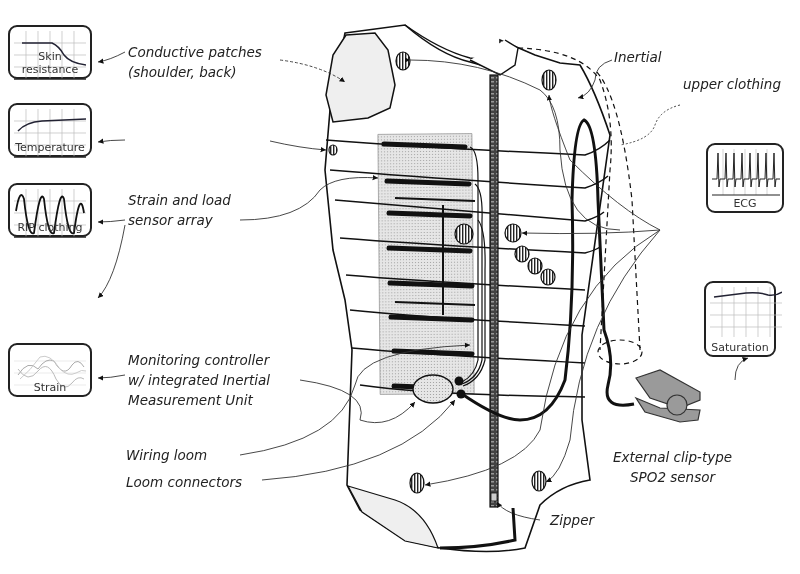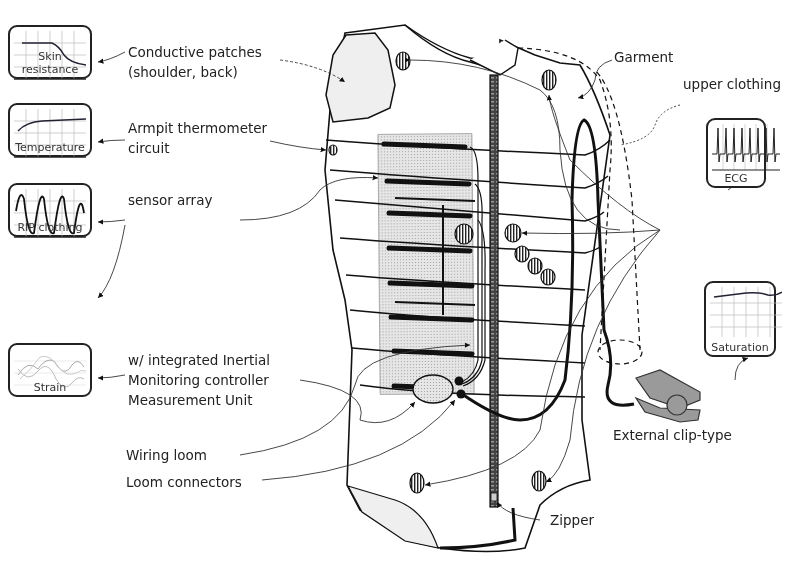--- a/index.html
+++ b/index.html
@@ -1,18 +1,18 @@
 <!DOCTYPE html>
 <html><head>
 <meta charset="utf-8">
 <style>
   html,body{margin:0;padding:0;background:#fff;}
   body{width:800px;height:574px;overflow:hidden;position:relative;font-family:"DejaVu Sans",sans-serif;}
   #stage{position:absolute;left:0;top:0;width:800px;height:574px;}
-  .lbl{position:absolute;font-size:13.5px;color:#222;line-height:20px;white-space:nowrap;font-family:"DejaVu Sans",sans-serif;}
+  .lbl{position:absolute;font-size:13.5px;color:#222;line-height:20px;white-space:nowrap;font-family:"DejaVu Sans",sans-serif;font-style:italic;}
   .panel{position:absolute;width:84px;height:54px;border:2px solid #222;border-radius:9px;background:#fff;box-sizing:border-box;}
   .panel svg{position:absolute;left:4px;top:4px;}
   .panel .cap{position:absolute;left:0;right:0;bottom:1px;text-align:center;font-size:11px;color:#333;font-family:"DejaVu Sans",sans-serif;}
 </style>
 </head>
 <body>
 
 <div id="stage">
 
   <svg width="800" height="574" style="position:absolute;left:0;top:0">
@@ -205,21 +205,21 @@
           <line x1="0" y1="24" x2="72" y2="24"></line>
           <line x1="0" y1="36" x2="72" y2="36"></line>
         </g>
       <path d="M4,26 Q14,10 24,20 Q32,8 40,12 Q50,30 58,16 Q64,8 70,18" fill="none" stroke="#aaa" stroke-width="1"></path>
       <path d="M4,20 Q14,35 24,22 Q34,10 42,30 Q50,44 58,34 Q64,26 70,30" fill="none" stroke="#bbb" stroke-width="1"></path>
       <path d="M6,30 Q16,22 26,8 Q36,4 46,20 Q54,28 62,24 Q68,20 72,22" fill="none" stroke="#ccc" stroke-width="1"></path>
     </svg>
     <div class="cap">Strain</div>
   </div>
 
-  <div class="panel" style="left:706px;top:118px;width:60px;height:70px">
+  <div class="panel" style="left:706px;top:143px;width:78px;height:70px">
     <svg width="68" height="48">
       <g stroke="#bbb" stroke-width="0.6">
           <line x1="11" y1="0" x2="11" y2="46"></line>
           <line x1="22" y1="0" x2="22" y2="46"></line>
           <line x1="33" y1="0" x2="33" y2="46"></line>
           <line x1="44" y1="0" x2="44" y2="46"></line>
           <line x1="55" y1="0" x2="55" y2="46"></line>
         </g>
       <line x1="0" y1="46" x2="68" y2="46" stroke="#222" stroke-width="1.2"></line>
       <path d="M0,30 L5,30 L6,4 L7,38 L8,30 L13,30 L14,4 L15,38 L16,30 L21,30 L22,4 L23,38 L24,30 L29,30 L30,4 L31,38 L32,30 L37,30 L38,4 L39,38 L40,30 L45,30 L46,4 L47,38 L48,30 L53,30 L54,4 L55,38 L56,30 L61,30 L62,4 L63,38 L64,30 L68,30" fill="none" stroke="#222" stroke-width="1"></path>
@@ -240,35 +240,33 @@
         </g>
       <path d="M4,10 Q20,8 36,6 Q50,5 58,8 Q66,9 72,5" fill="none" stroke="#223" stroke-width="1.5"></path>
     </svg>
     <div class="cap">Saturation</div>
   </div>
 
   <div class="lbl" style="left:128px;top:42px">
     <div>Conductive patches</div>
     <div>(shoulder, back)</div>
   </div>
-  <div class="lbl" style="left:128px;top:118px">
-    <div>Armpit thermometer</div>
-    <div>circuit</div>
-  </div>
   <div class="lbl" style="left:128px;top:190px">
+    <div>Strain and load</div>
     <div>sensor array</div>
   </div>
   <div class="lbl" style="left:128px;top:350px">
+    <div>Monitoring controller</div>
     <div>w/ integrated Inertial</div>
-    <div>Monitoring controller</div>
     <div>Measurement Unit</div>
   </div>
   <div class="lbl" style="left:126px;top:445px">Wiring loom</div>
   <div class="lbl" style="left:126px;top:472px">Loom connectors</div>
-  <div class="lbl" style="left:614px;top:47px">Garment</div>
+  <div class="lbl" style="left:614px;top:47px">Inertial</div>
   <div class="lbl" style="left:683px;top:74px">
     <div>upper clothing</div>
   </div>
-  <div class="lbl" style="left:613px;top:425px;text-align:center">
+  <div class="lbl" style="left:613px;top:447px;text-align:center">
     <div>External clip-type</div>
+    <div>SPO2 sensor</div>
   </div>
   <div class="lbl" style="left:550px;top:510px">Zipper</div>
 </div>
 
 </body></html>

